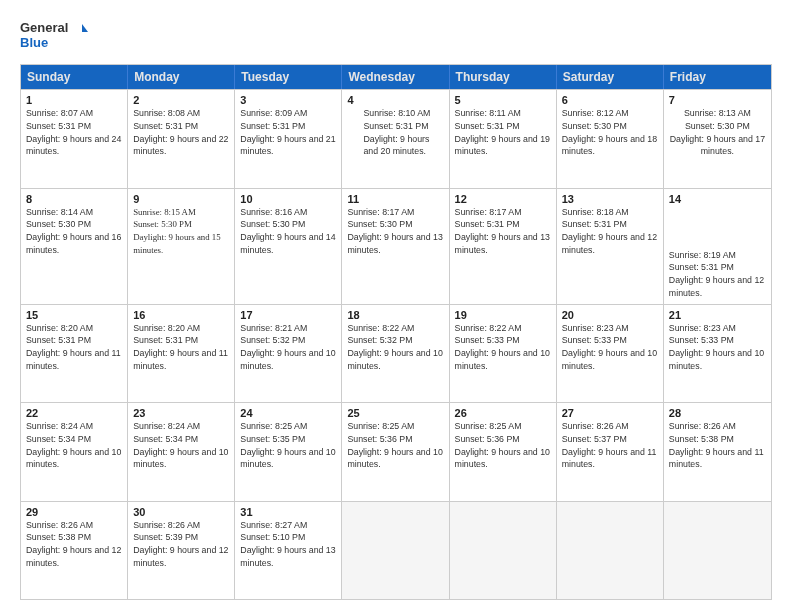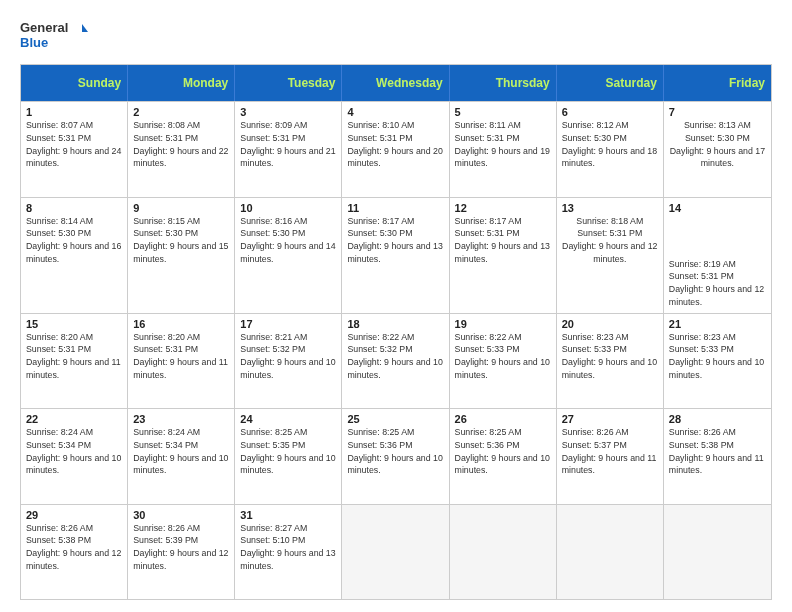--- a/index.html
+++ b/index.html
@@ -45,25 +45,25 @@
       display: flex;
       flex-direction: column;
       border: 1px solid #ccc;
     }
     .cal-header {
       display: grid;
       grid-template-columns: repeat(7, 1fr);
       background: #1565c0;
     }
     .cal-header-cell {
-      color: #bef264;
+      color: #e5e5e5;
       font-size: 12px;
       font-weight: bold;
-      padding: 11px 6px;
-      text-align: right;
+      padding: 5px 6px;
+      text-align: left;
       border-right: 1px solid #3a7bd5;
     }
     .cal-header-cell:last-child { border-right: none; }
     .cal-body {
       flex: 1;
       display: flex;
       flex-direction: column;
     }
     .cal-row {
       display: grid;
@@ -139,21 +139,21 @@
 Daylight: 9 hours and 22 minutes.</div>
           </div>
           <div class="cal-cell">
             <div class="day-num">3</div>
             <div class="info" style="white-space: pre-line;">Sunrise: 8:09 AM
 Sunset: 5:31 PM
 Daylight: 9 hours and 21 minutes.</div>
           </div>
           <div class="cal-cell">
             <div class="day-num">4</div>
-            <div class="info" style="white-space: pre-line;">Sunrise: 8:10 AM
+            <div class="info" style="white-space: pre-line; margin-left: 16px;">Sunrise: 8:10 AM
 Sunset: 5:31 PM
 Daylight: 9 hours and 20 minutes.</div>
           </div>
           <div class="cal-cell">
             <div class="day-num">5</div>
             <div class="info" style="white-space: pre-line;">Sunrise: 8:11 AM
 Sunset: 5:31 PM
 Daylight: 9 hours and 19 minutes.</div>
           </div>
           <div class="cal-cell">
@@ -171,21 +171,21 @@
         </div>
         <div class="cal-row">
           <div class="cal-cell">
             <div class="day-num">8</div>
             <div class="info" style="white-space: pre-line;">Sunrise: 8:14 AM
 Sunset: 5:30 PM
 Daylight: 9 hours and 16 minutes.</div>
           </div>
           <div class="cal-cell">
             <div class="day-num">9</div>
-            <div class="info" style="white-space: pre-line;">Sunrise: 8:15 AM
+            <div class="info" style="white-space: pre-line; font-family: Liberation Serif, serif;">Sunrise: 8:15 AM
 Sunset: 5:30 PM
 Daylight: 9 hours and 15 minutes.</div>
           </div>
           <div class="cal-cell">
             <div class="day-num">10</div>
             <div class="info" style="white-space: pre-line;">Sunrise: 8:16 AM
 Sunset: 5:30 PM
 Daylight: 9 hours and 14 minutes.</div>
           </div>
           <div class="cal-cell">
@@ -195,21 +195,21 @@
 Daylight: 9 hours and 13 minutes.</div>
           </div>
           <div class="cal-cell">
             <div class="day-num">12</div>
             <div class="info" style="white-space: pre-line;">Sunrise: 8:17 AM
 Sunset: 5:31 PM
 Daylight: 9 hours and 13 minutes.</div>
           </div>
           <div class="cal-cell">
             <div class="day-num">13</div>
-            <div class="info" style="white-space: pre-line; text-align: center;">Sunrise: 8:18 AM
+            <div class="info" style="white-space: pre-line;">Sunrise: 8:18 AM
 Sunset: 5:31 PM
 Daylight: 9 hours and 12 minutes.</div>
           </div>
           <div class="cal-cell">
             <div class="day-num">14</div>
             <div class="info" style="white-space: pre-line; margin-top: 44px;">Sunrise: 8:19 AM
 Sunset: 5:31 PM
 Daylight: 9 hours and 12 minutes.</div>
           </div>
         </div>

